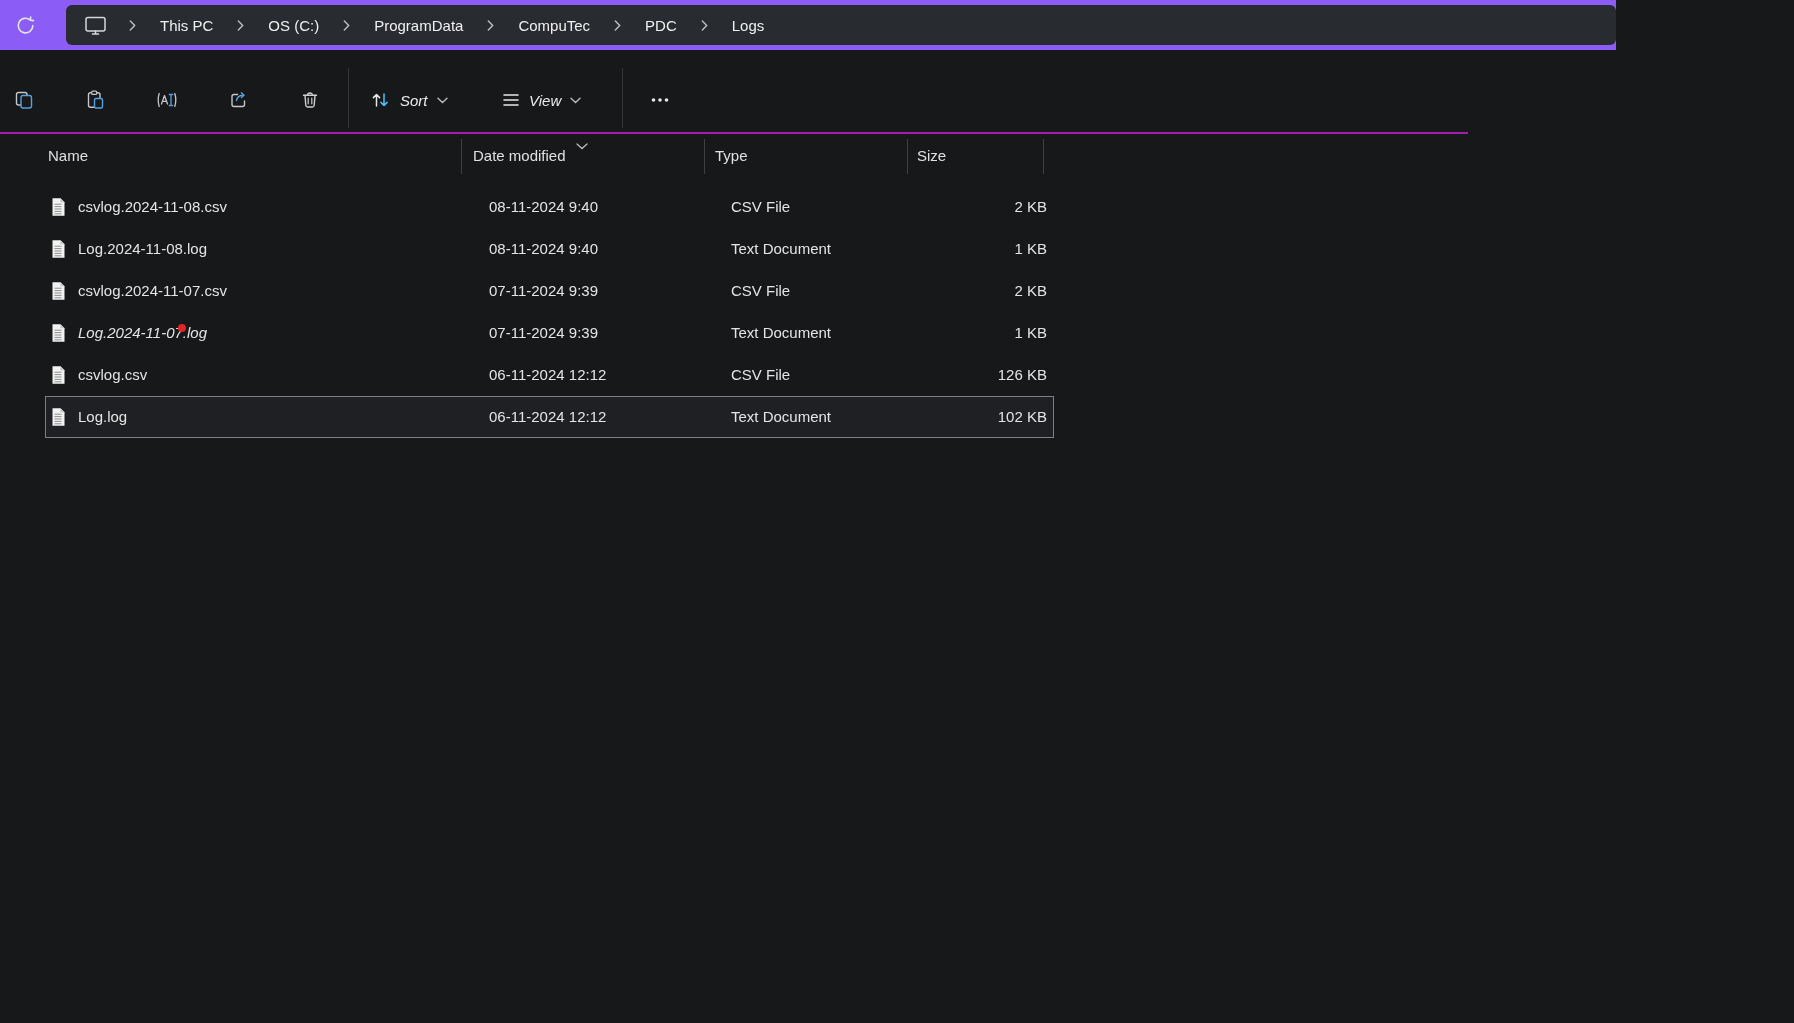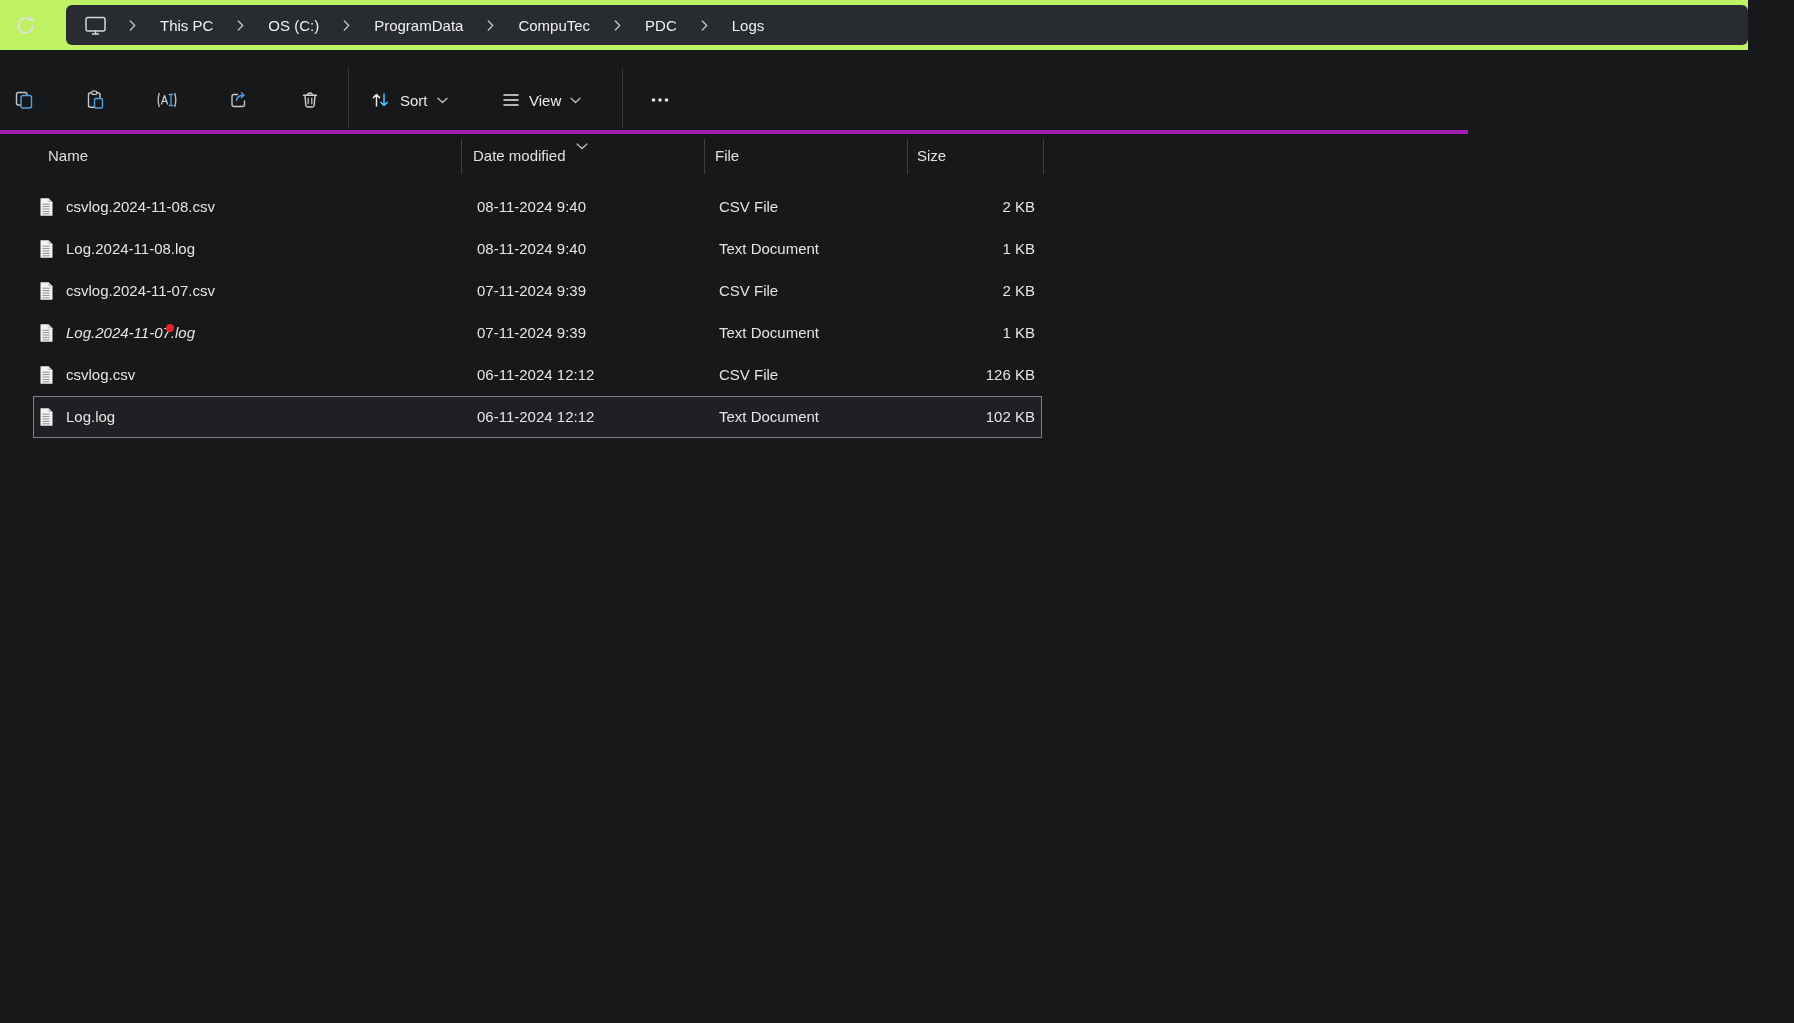--- a/index.html
+++ b/index.html
@@ -8,22 +8,22 @@
     background:#17181a;
     font-family:"Liberation Sans","DejaVu Sans",sans-serif;
     font-size:15px;
     color:#e6e6e6;
     position:relative;
     overflow:hidden;
   }
 
   
   .topbar {
-    position:absolute; left:0; top:0; width:1748px; height:50px;
-    background:#bef264;
+    position:absolute; left:0; top:0; width:1616px; height:50px;
+    background:#8b5cf6;
   }
   .refresh-btn {
     position:absolute; left:8px; top:8px; width:34px; height:34px;
     display:flex; align-items:center; justify-content:center;
     border-radius:4px; cursor:default;
   }
   .address-panel {
     position:absolute; left:66px; top:5px; right:0; height:40px;
     background:#282b30; border-radius:6px;
     display:flex; align-items:center; padding-left:18px;
@@ -31,21 +31,21 @@
   .pc-icon { display:flex; align-items:center; margin-right:8px; }
   .breadcrumb { display:flex; align-items:center; }
   .crumb-chevron { display:flex; align-items:center; padding:0 14px; }
   .crumb {
     color:#f0f0f0; padding:4px 10px; border-radius:4px; white-space:nowrap;
   }
 
   
   .toolbar {
     position:absolute; left:0; top:50px; width:1468px; height:84px;
-    background:#17181a; border-bottom:4px solid #a21caf;
+    background:#17181a; border-bottom:2px solid #a21caf;font-style:italic;
   }
   .tb-btn {
     position:absolute; top:32px; width:36px; height:36px;
     display:flex; align-items:center; justify-content:center; border-radius:4px;
   }
   .tb-group {
     position:absolute; top:30px; height:40px;
     display:flex; align-items:center; gap:9px; padding:0 10px; border-radius:4px;
     color:#eaeaea;
   }
@@ -57,21 +57,21 @@
   .list-header { position:absolute; left:0; top:134px; width:1794px; height:44px;padding-left:40px; }
   .col-label { position:absolute; top:0; line-height:44px; color:#e0e0e0; white-space:nowrap; }
   .col-name  { left:48px; }
   .col-date  { left:473px; }
   .col-type  { left:715px; }
   .col-size  { left:917px; }
   .col-sep { position:absolute; top:5px; width:1px; height:35px; background:#3e4043; }
   .sort-indicator { position:absolute; left:576px; top:2px; }
 
   
-  .file-list { position:absolute; left:4px; top:186px; width:1472px; }
+  .file-list { position:absolute; left:16px; top:186px; width:1472px; }
   .file-row { position:relative; width:1794px; height:42px; }
   .sel-box {
     display:none;
     position:absolute; left:29px; top:0; width:1009px; height:42px;
     border:1px solid #7f8081; background:#1e2023; z-index:0;
   }
   .file-row.selected .sel-box { display:block; }
   .cell { position:absolute; top:0; line-height:42px; color:#e4e4e4; white-space:nowrap; z-index:1; }
   .cell-icon { left:34px; top:11px; line-height:0; }
   .cell-name { left:62px; }
@@ -220,21 +220,21 @@
 </div>
 
 <div class="list-header">
   <span class="col-label col-name">Name</span>
   <span class="sort-indicator">
     <svg width="12" height="7" viewBox="0 0 12 7">
       <polyline points="1,1 6,5.6 11,1" fill="none" stroke="#b9b9b9" stroke-width="1.3" stroke-linecap="round"></polyline>
     </svg>
   </span>
   <span class="col-label col-date">Date modified</span>
-  <span class="col-label col-type">File</span>
+  <span class="col-label col-type">Type</span>
   <span class="col-label col-size">Size</span>
   <span class="col-sep" style="left:461px;"></span>
   <span class="col-sep" style="left:704px;"></span>
   <span class="col-sep" style="left:907px;"></span>
   <span class="col-sep" style="left:1043px;"></span>
 </div>
 
 <div class="file-list" id="file-list">
     <div class="file-row">
 

